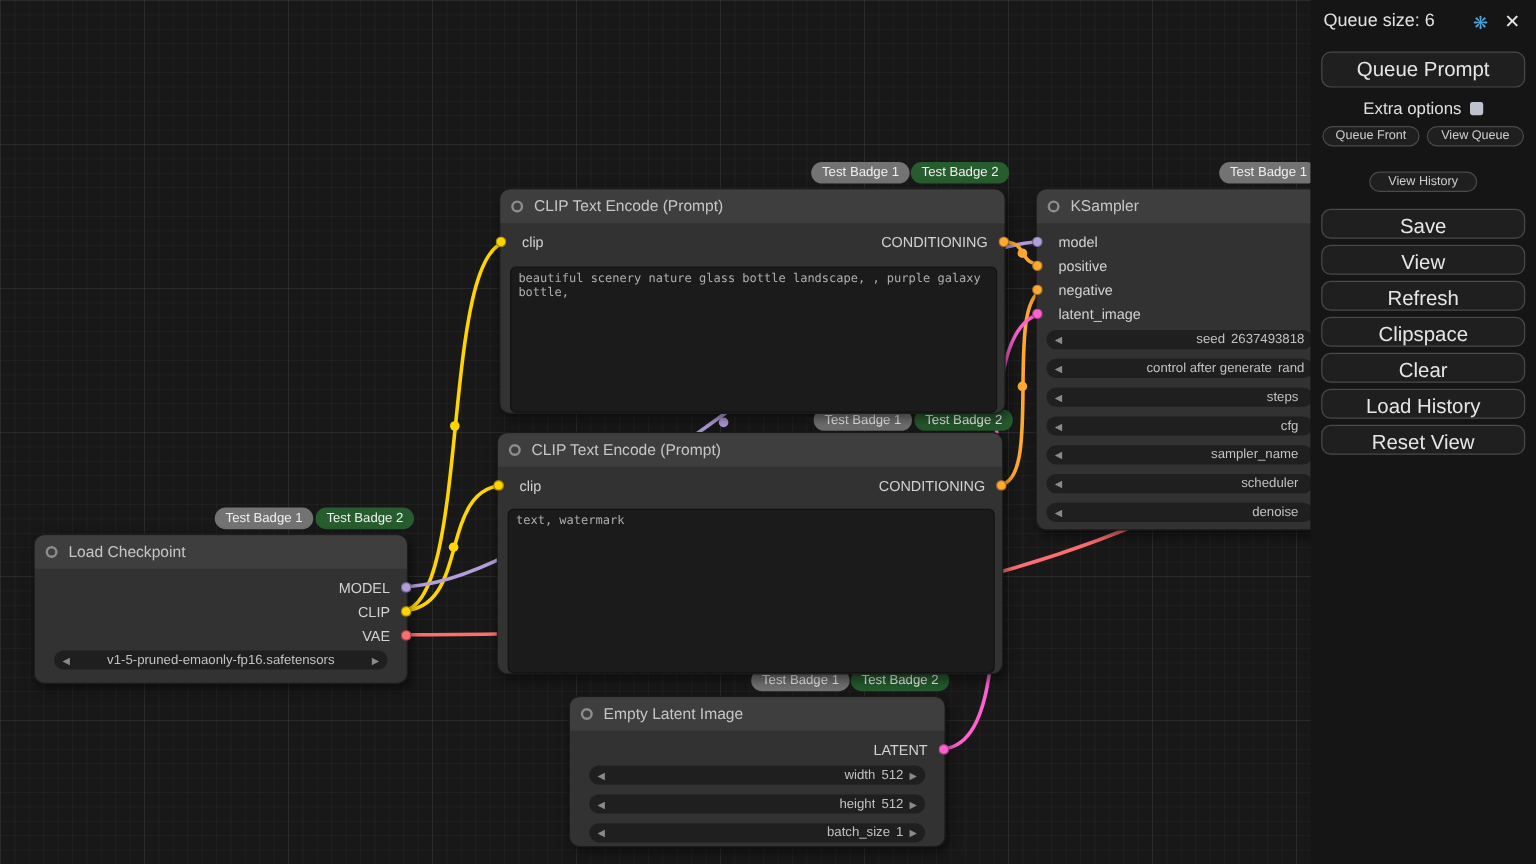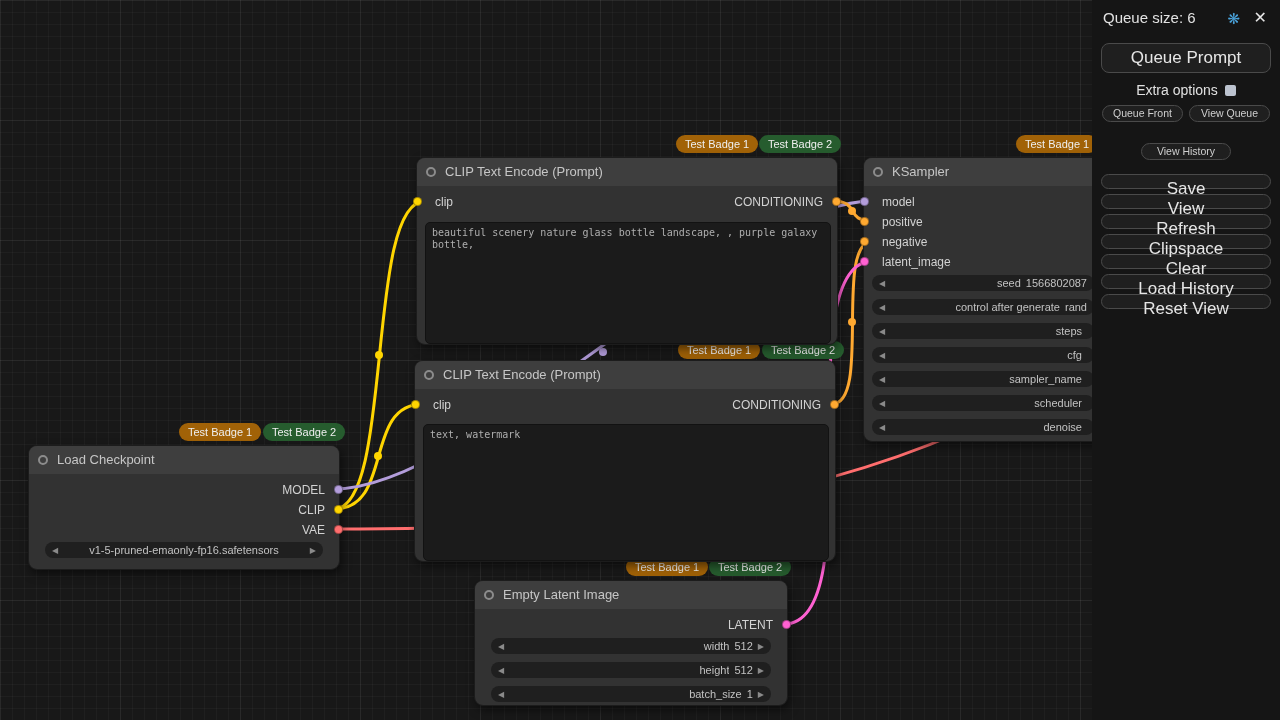--- a/index.html
+++ b/index.html
@@ -56,42 +56,42 @@
     position:absolute;background:#1b1b1b;border:1px solid #121212;border-radius:5px;
     color:#aeaeae;font-family:"DejaVu Sans Mono",monospace;font-size:10px;line-height:12px;
     padding:4px 6px;resize:none;box-sizing:border-box;overflow:hidden;outline:none;
   }
 
   
   .badge{
     position:absolute;height:18px;line-height:18px;border-radius:9px;padding:0 9px;
     font-size:11px;color:#efefef;z-index:1;white-space:nowrap;
   }
-  .badge.red{background:#a16207}
+  .badge.red{background:#737373}
   .badge.green{background:#265c2e}
 
   
   .menu{
     position:absolute;left:1092px;top:0;width:188px;height:720px;background:#151515;
     z-index:10;box-sizing:border-box;color:#ddd;
   }
   .mhead{position:relative;height:30px;padding:9px 12px 0 11px;box-sizing:content-box;font-size:15px;color:#e2e2e2}
   .gear{position:absolute;right:40px;top:10px;color:#4aa3dc;font-size:15px;cursor:pointer}
   .closex{position:absolute;right:13px;top:8px;color:#e6e6e6;font-size:16px;cursor:pointer}
   .btn{
     display:block;background:#1f1f1f;border:1px solid #4a4a4a;border-radius:8px;
     color:#e6e6e6;text-align:center;cursor:pointer;box-sizing:border-box;
   }
   .qp{margin:4px 9px 0;height:30px;line-height:28px;font-size:17px}
   .extra{margin-top:9px;text-align:center;font-size:14px;color:#e0e0e0}
   .cb{display:inline-block;width:11px;height:11px;background:#bcc3cf;border-radius:2px;margin-left:7px;vertical-align:-1px;cursor:pointer}
   .srow{display:flex;gap:6px;margin:7px 10px 0}
   .sbtn{flex:1;height:17px;line-height:15px;font-size:10.5px;border-radius:9px;color:#cfcfcf}
   .vh{margin:21px auto 0;width:90px;height:17px;line-height:15px;font-size:10.5px;border-radius:9px;color:#cfcfcf}
-  .abtn{margin:5px 9px 0;height:15px;line-height:27px;font-size:17px}
+  .abtn{margin:5px 9px 0;height:25px;line-height:27px;font-size:17px}
   .abtn.first{margin-top:14px}
 </style>
 </head>
 <body>
 
 <div class="canvas"></div>
 
 <svg class="links" width="1280" height="720">
   <path d="M334,509 C394,509 365,201 425,201" stroke="#FFD500"></path>
   <path d="M334,509 C394,509 363,404 423,404" stroke="#FFD500"></path>
@@ -188,21 +188,21 @@
     <div class="il">positive</div>
   </div>
   <div class="row" style="top:94px">
     <span class="slot in" style="background:#FF61D2"></span>
     <div class="il">latent_image</div>
   </div>
 
   <div class="widget" style="top:117px">
     <span class="arr">◀</span>
     <span class="wl">seed</span>
-    <span class="wv">1566802087</span>
+    <span class="wv">2637493818</span>
   </div>
   <div class="widget" style="top:141px">
     <span class="arr">◀</span>
     <span class="wl">control after generate</span>
     <span class="wv">rand</span>
   </div>
   <div class="widget" style="top:165px">
     <span class="arr">◀</span>
     <span class="wl">steps</span>
     <span class="wv"></span>

